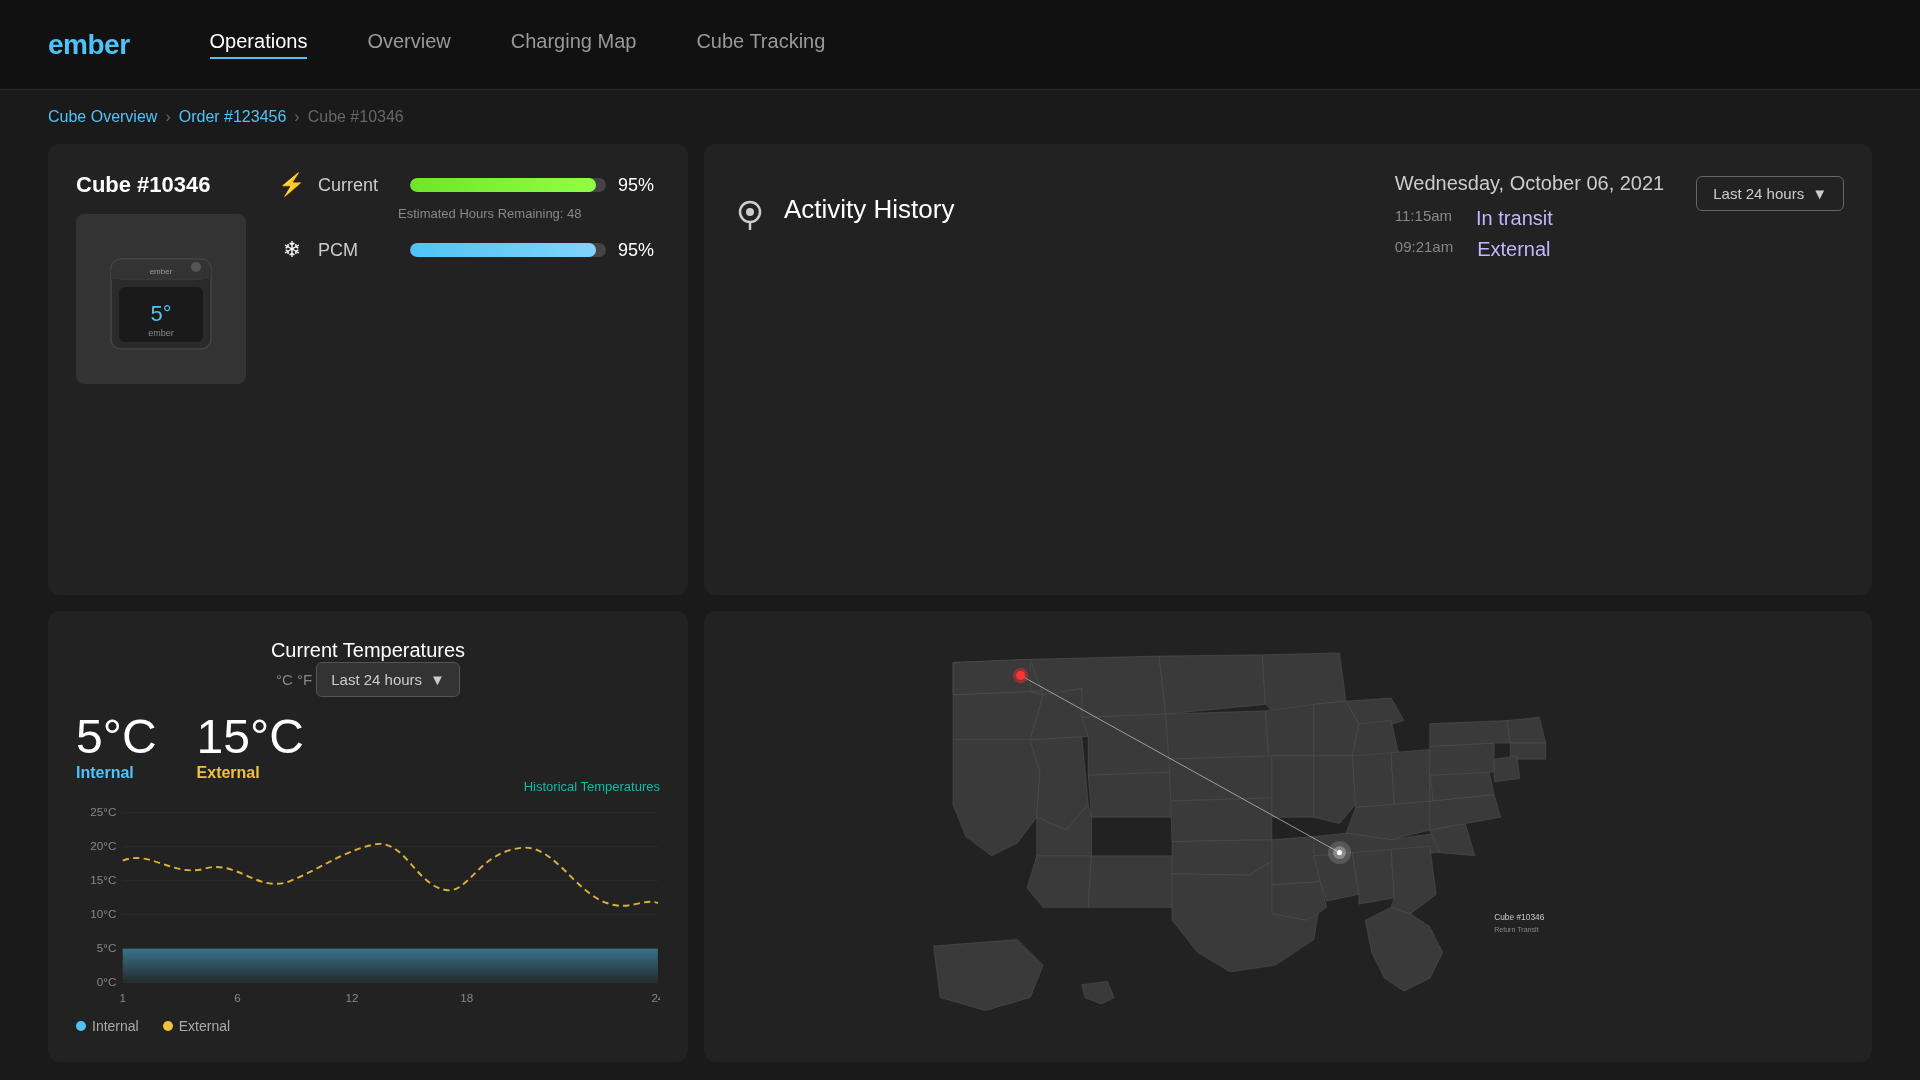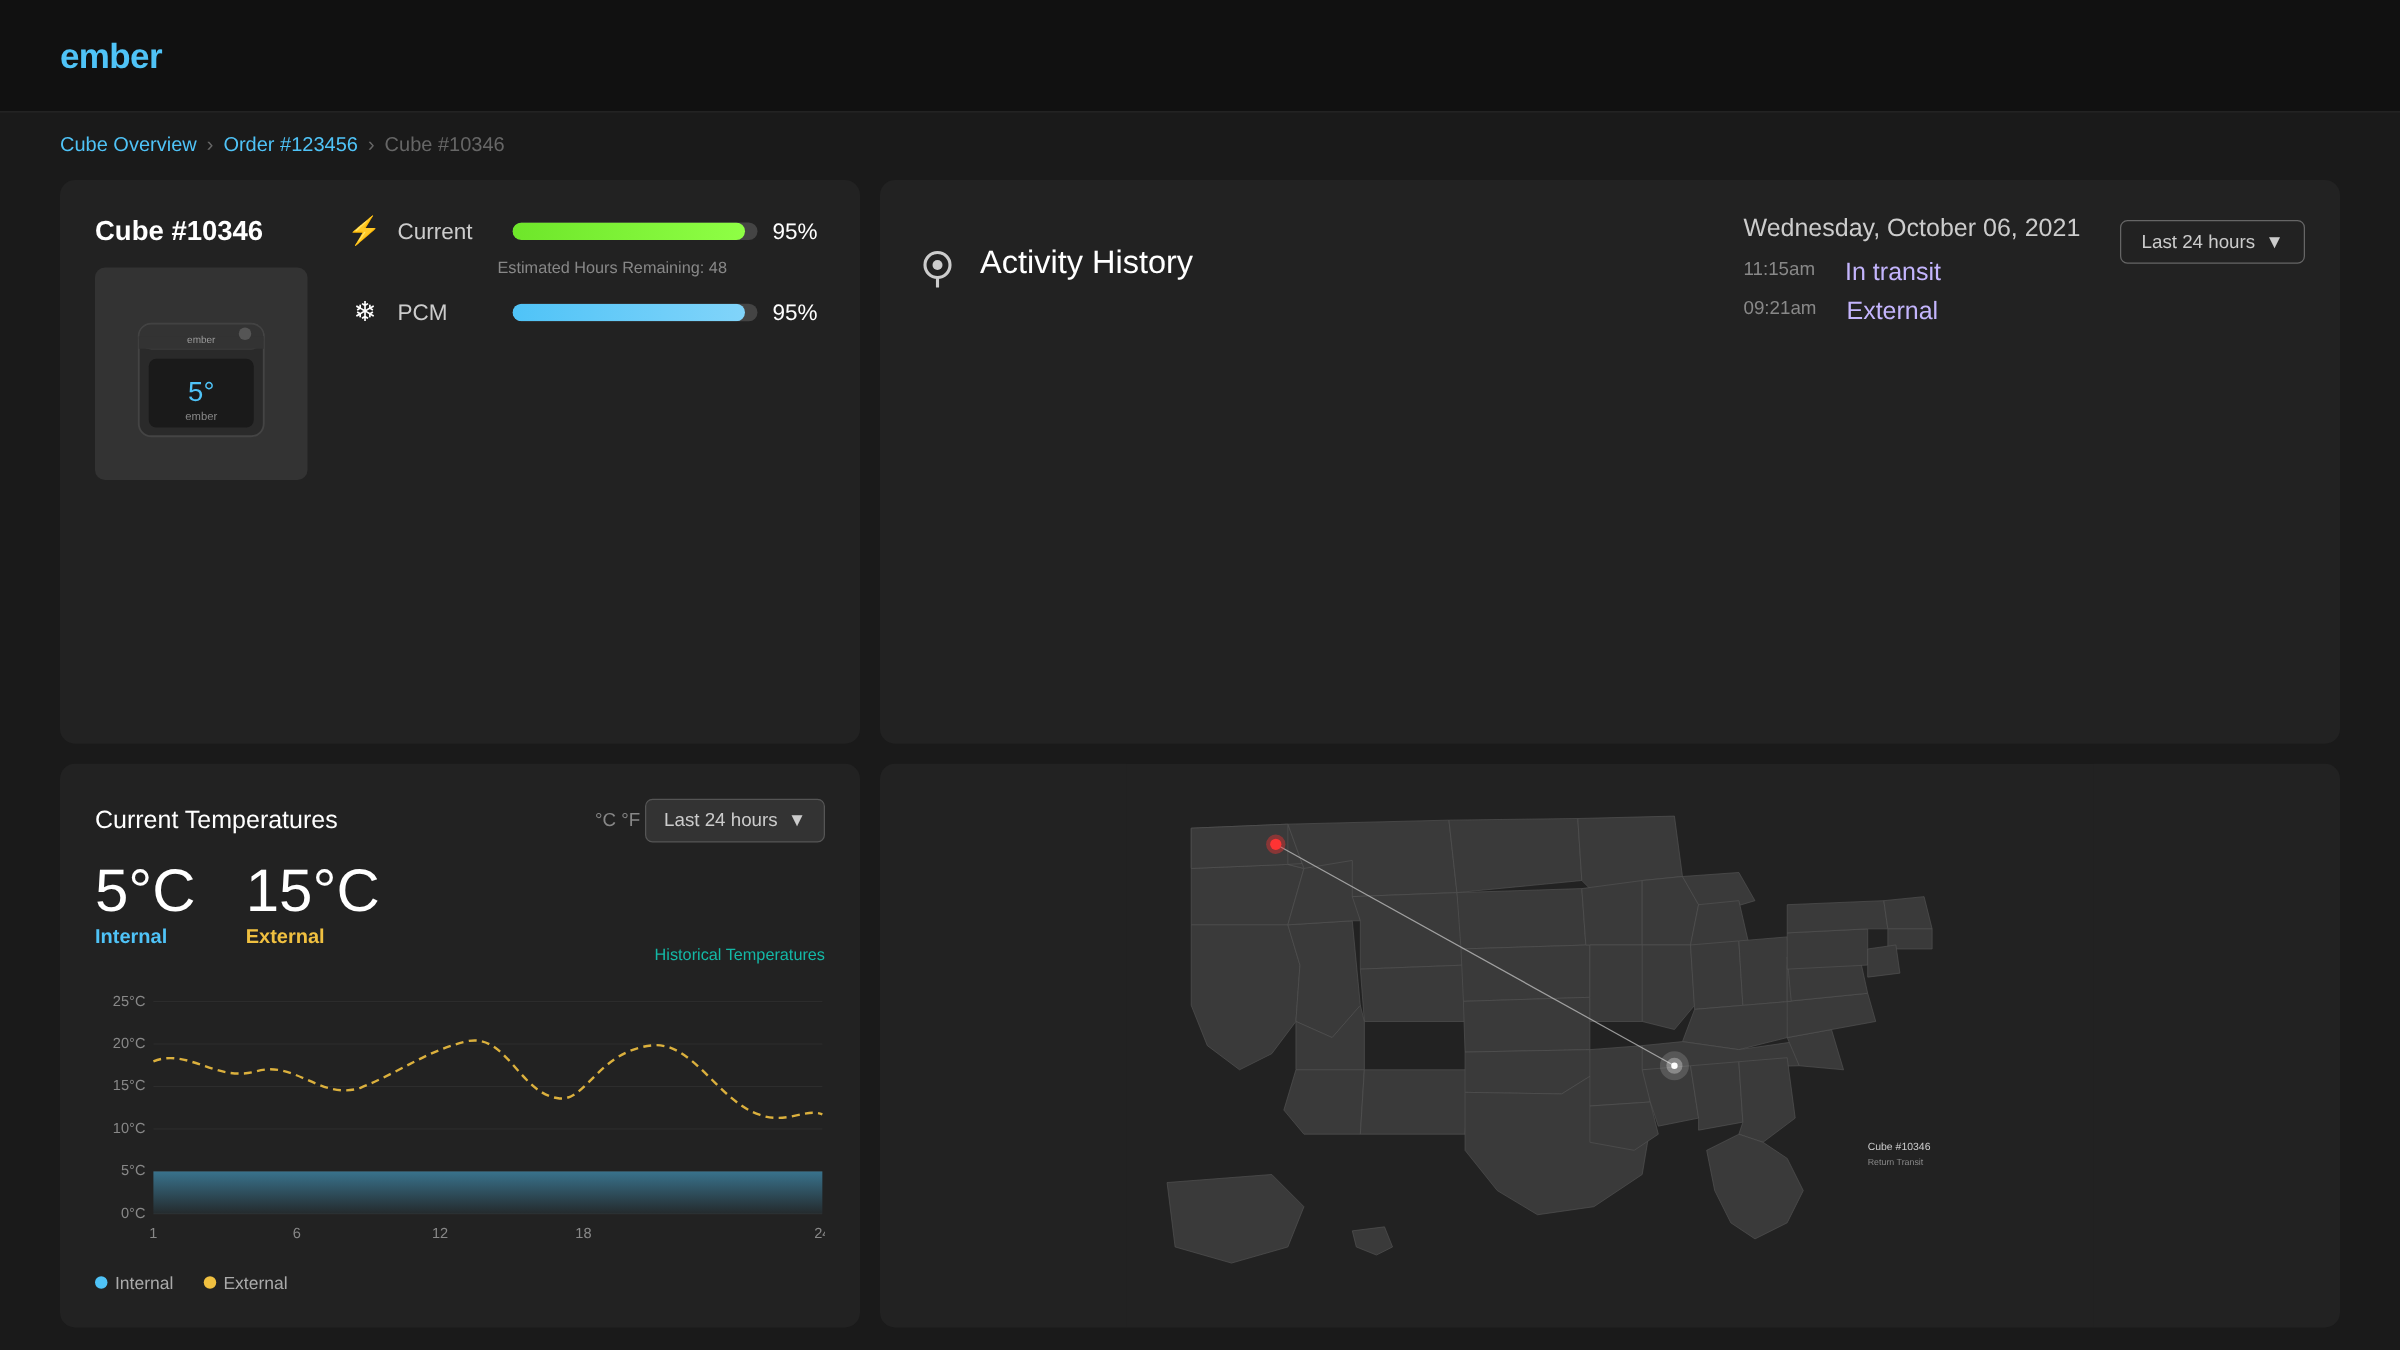--- a/index.html
+++ b/index.html
@@ -115,21 +115,21 @@
       border-radius: 8px;
       overflow: hidden;
     }
     .bar-fill { height: 100%; border-radius: 8px; }
     .bar-green { background: linear-gradient(90deg, #6ee62a, #8fff45); }
     .bar-blue { background: linear-gradient(90deg, #4fc3f7, #81d4fa); }
     .pct { font-size: 18px; color: #fff; min-width: 42px; }
     .est-hours { font-size: 13px; color: #888; margin: 4px 0 16px 120px; }
     
     .temp-card { display: flex; flex-direction: column; }
-    .temp-header { display: flex; justify-content: space-between; align-items: center; margin-bottom: 12px; }
+    .temp-header { display: flex; justify-content: space-between; align-items: center; margin-bottom: 12px; flex-direction: column; }
     .temp-title { font-size: 20px; font-weight: 500; }
     .temp-units { font-size: 15px; color: #888; }
     .temp-values { display: flex; gap: 40px; margin-bottom: 12px; }
     .temp-val { }
     .temp-num { font-size: 48px; font-weight: 300; }
     .temp-label { font-size: 16px; font-weight: 600; }
     .temp-internal .temp-num { color: #fff; }
     .temp-internal .temp-label { color: #4fc3f7; }
     .temp-external .temp-num { color: #fff; }
     .temp-external .temp-label { color: #f0c040; }
@@ -199,20 +199,26 @@
       width: 100%;
     }
   </style>
 </head>
 <body>
 
 <header class="header">
   <div class="logo">
     <span>ember</span>
   </div>
+  <nav class="nav">
+    <a class="nav-item active">Operations</a>
+    <a class="nav-item">Overview</a>
+    <a class="nav-item">Charging Map</a>
+    <a class="nav-item">Cube Tracking</a>
+  </nav>
 </header>
 
 <div class="breadcrumb">
   <a>Cube Overview</a>
   <span>›</span>
   <a>Order #123456</a>
   <span>›</span>
   <span>Cube #10346</span>
 </div>
 

